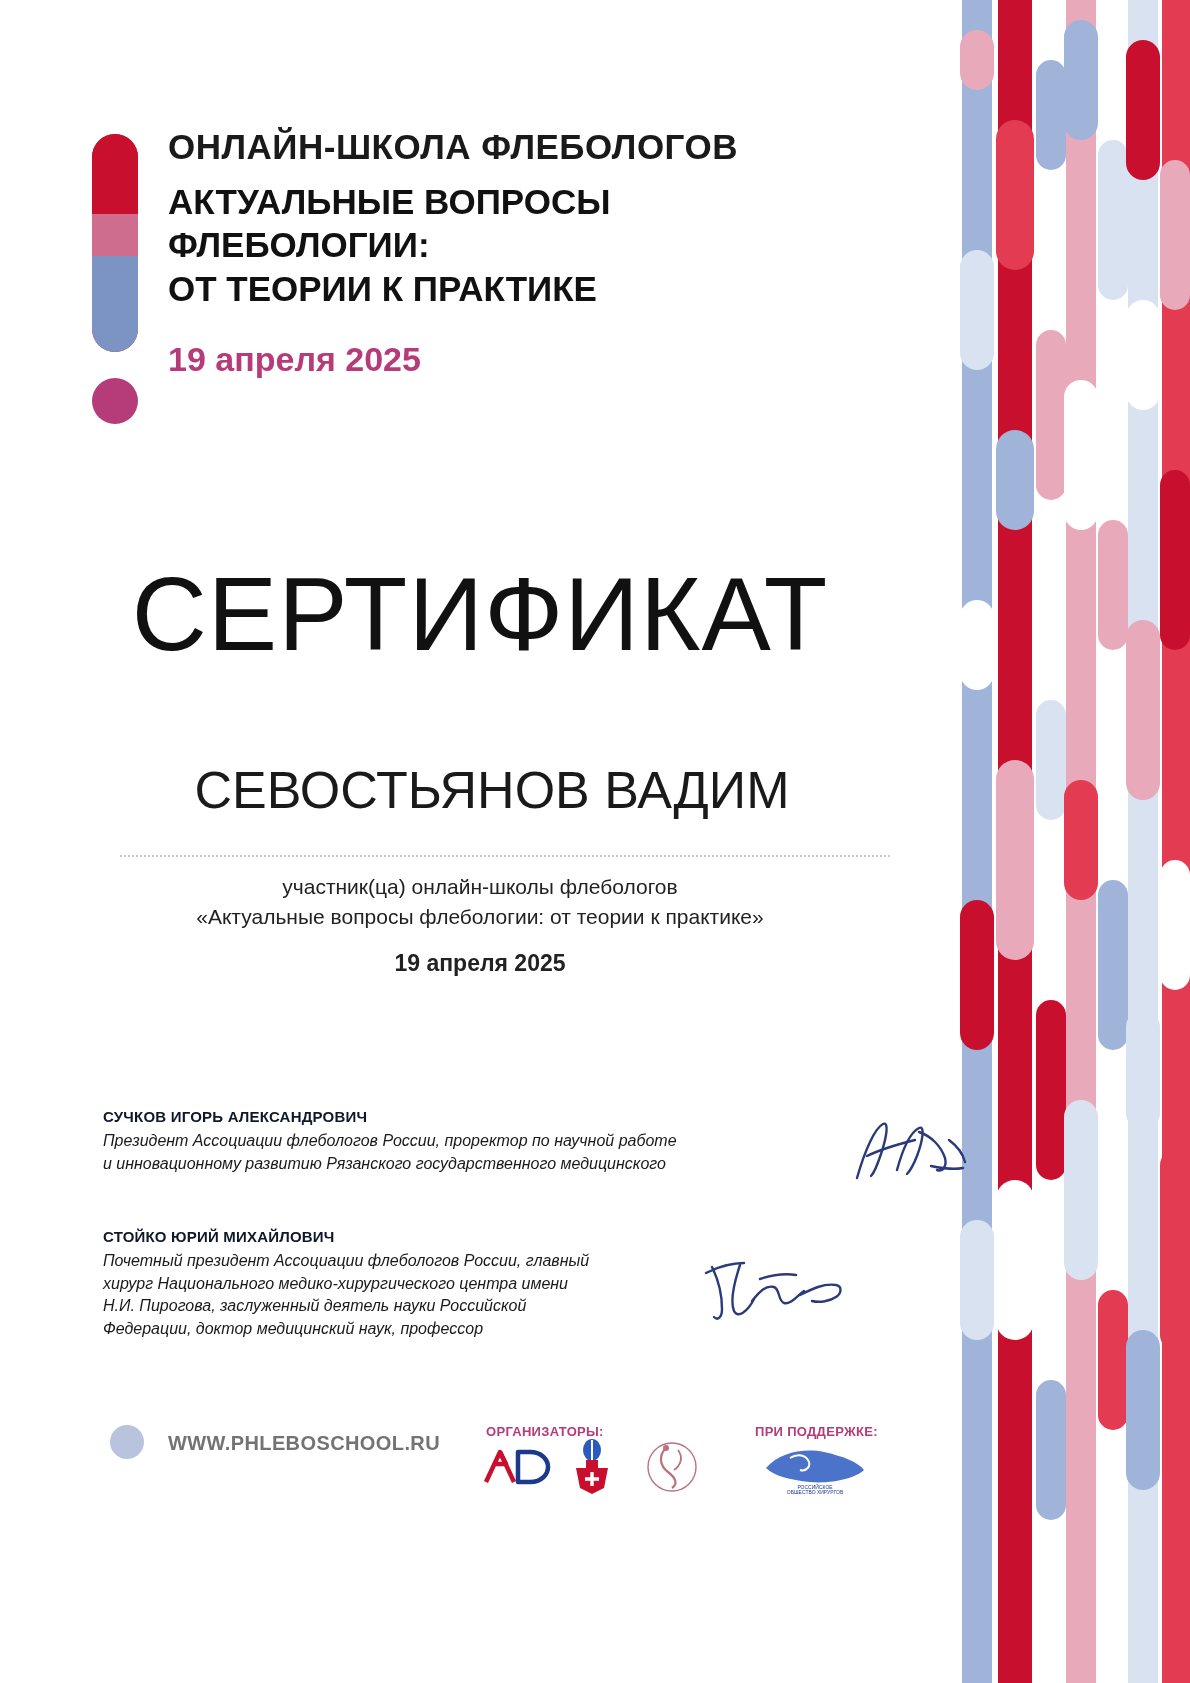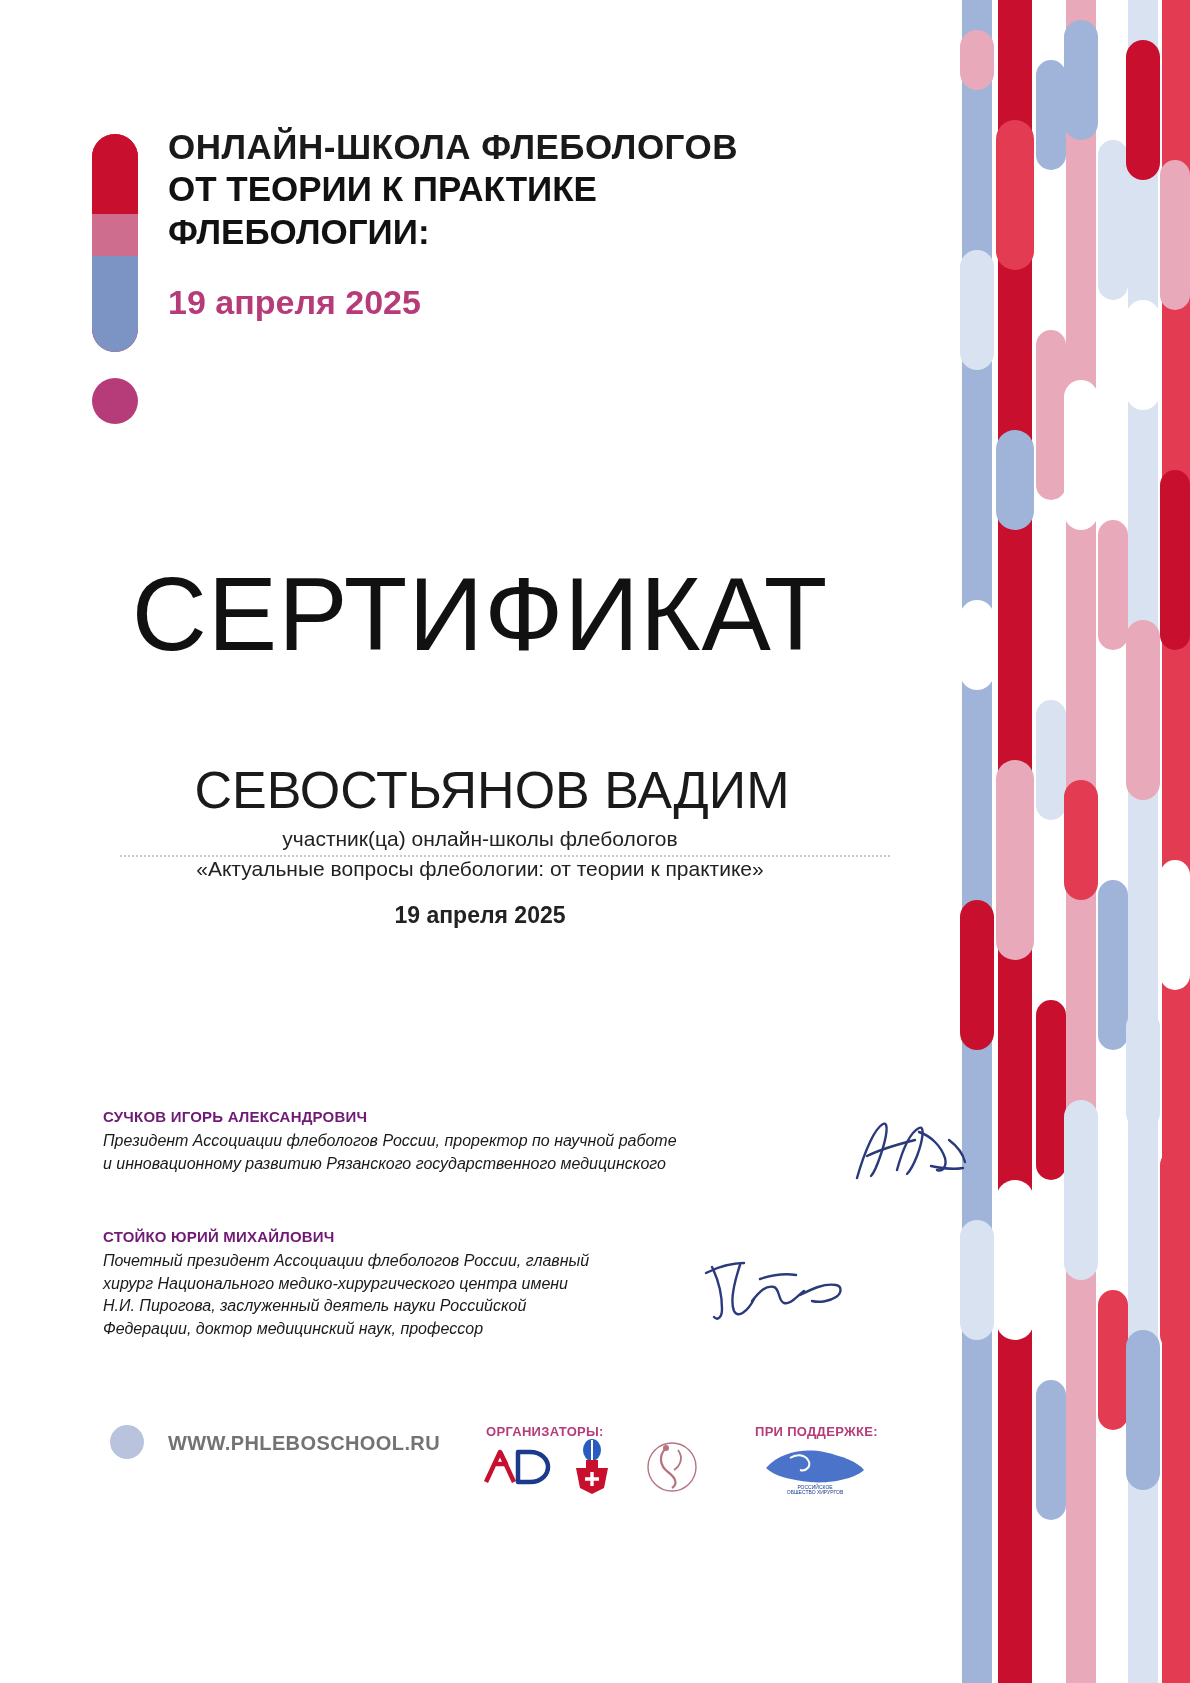--- a/index.html
+++ b/index.html
@@ -144,21 +144,21 @@
     position: absolute;
     left: 120px;
     top: 855px;
     width: 770px;
     border-top: 2px dotted #c9c9c9;
   }
 
   .sub {
     position: absolute;
     left: 0;
-    top: 824px;
+    top: 872px;
     width: 960px;
     text-align: center;
     font-size: 21px;
     color: #222;
     line-height: 1.45;
   }
   .sub .d {
     display: block;
     font-weight: bold;
     font-size: 23px;
@@ -170,21 +170,21 @@
     position: absolute;
     left: 103px;
     width: 700px;
   }
   .sig-1 { top: 1108px; }
   .sig-2 { top: 1228px; }
   .sig-name {
     font-size: 15px;
     font-weight: bold;
     letter-spacing: 0.2px;
-    color: #701a75;
+    color: #0f172a;
     margin-bottom: 5px;
   }
   .sig-desc {
     font-size: 16px;
     font-style: italic;
     color: #1a1a1a;
     line-height: 1.42;
   }
   .sig-img {
     position: absolute;
@@ -280,22 +280,23 @@
   <div class="header">
     <div class="header-badge">
       <div class="b1"></div>
       <div class="b2"></div>
       <div class="b3"></div>
     </div>
     <div class="header-dot"></div>
 
     <div class="header-text">
       <div class="h-line1">ОНЛАЙН-ШКОЛА ФЛЕБОЛОГОВ</div>
+      <div class="h-line2">АКТУАЛЬНЫЕ ВОПРОСЫ</div>
+      <div class="h-line3">ФЛЕБОЛОГИИ:</div>
       <div class="h-line3">ОТ ТЕОРИИ К ПРАКТИКЕ</div>
-      <div class="h-line3">ФЛЕБОЛОГИИ:</div>
       <div class="h-date">19 апреля 2025</div>
     </div>
   </div>
 
   <div class="cert-title">СЕРТИФИКАТ</div>
 
   <div class="recipient">СЕВОСТЬЯНОВ ВАДИМ</div>
 
   <div class="divider"></div>
 

